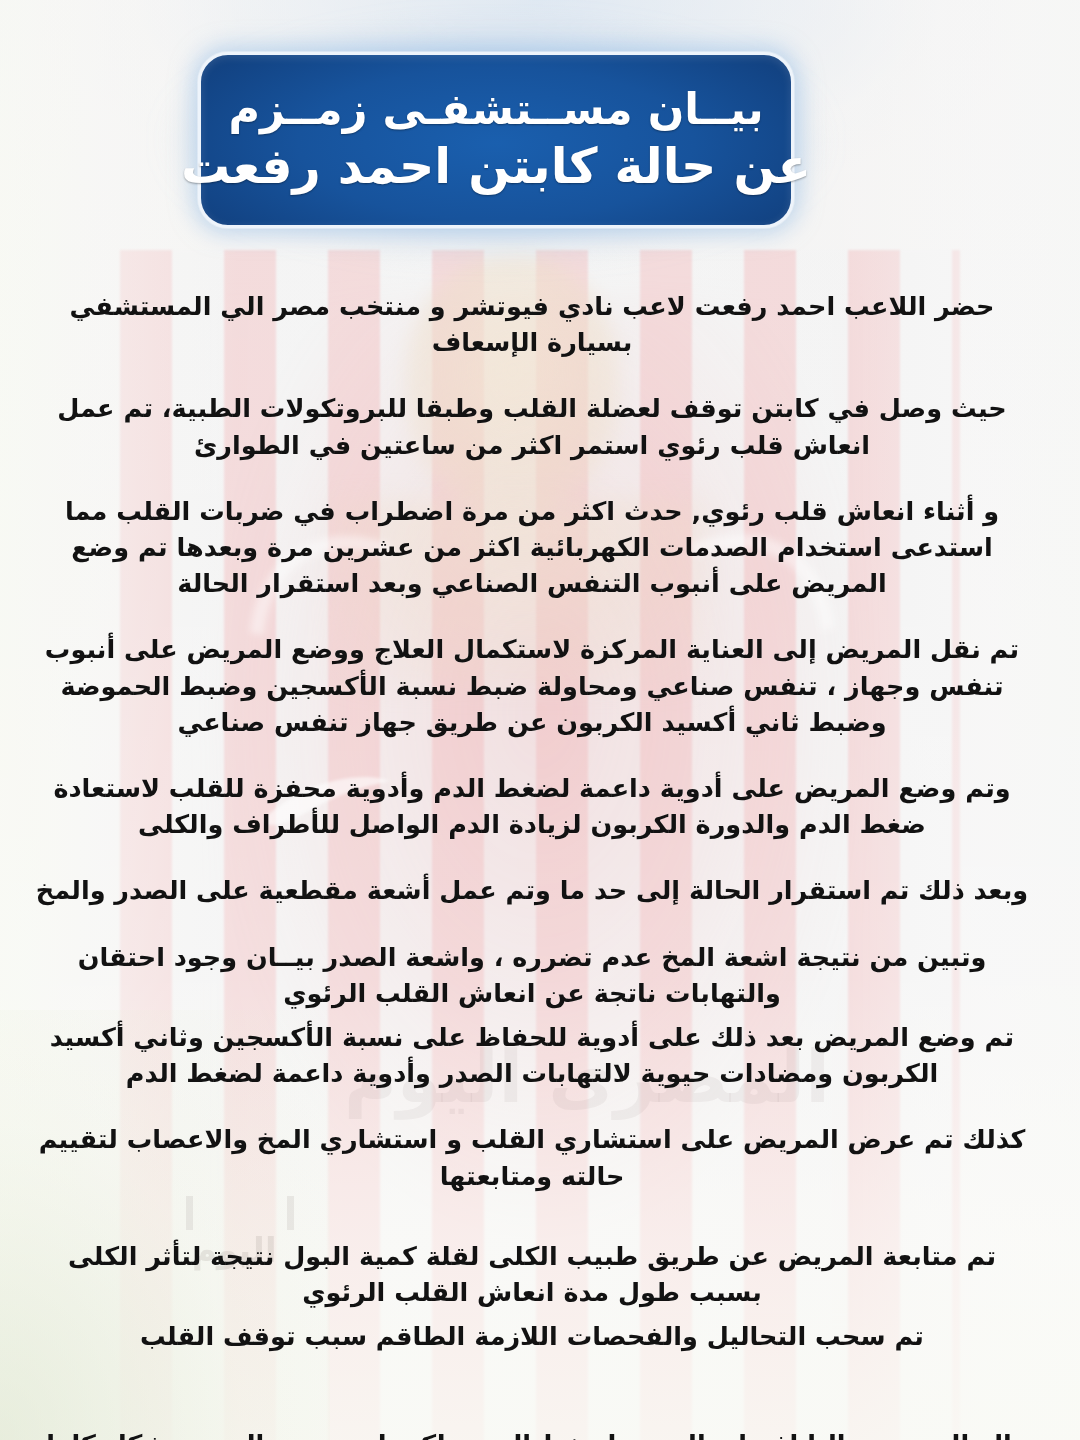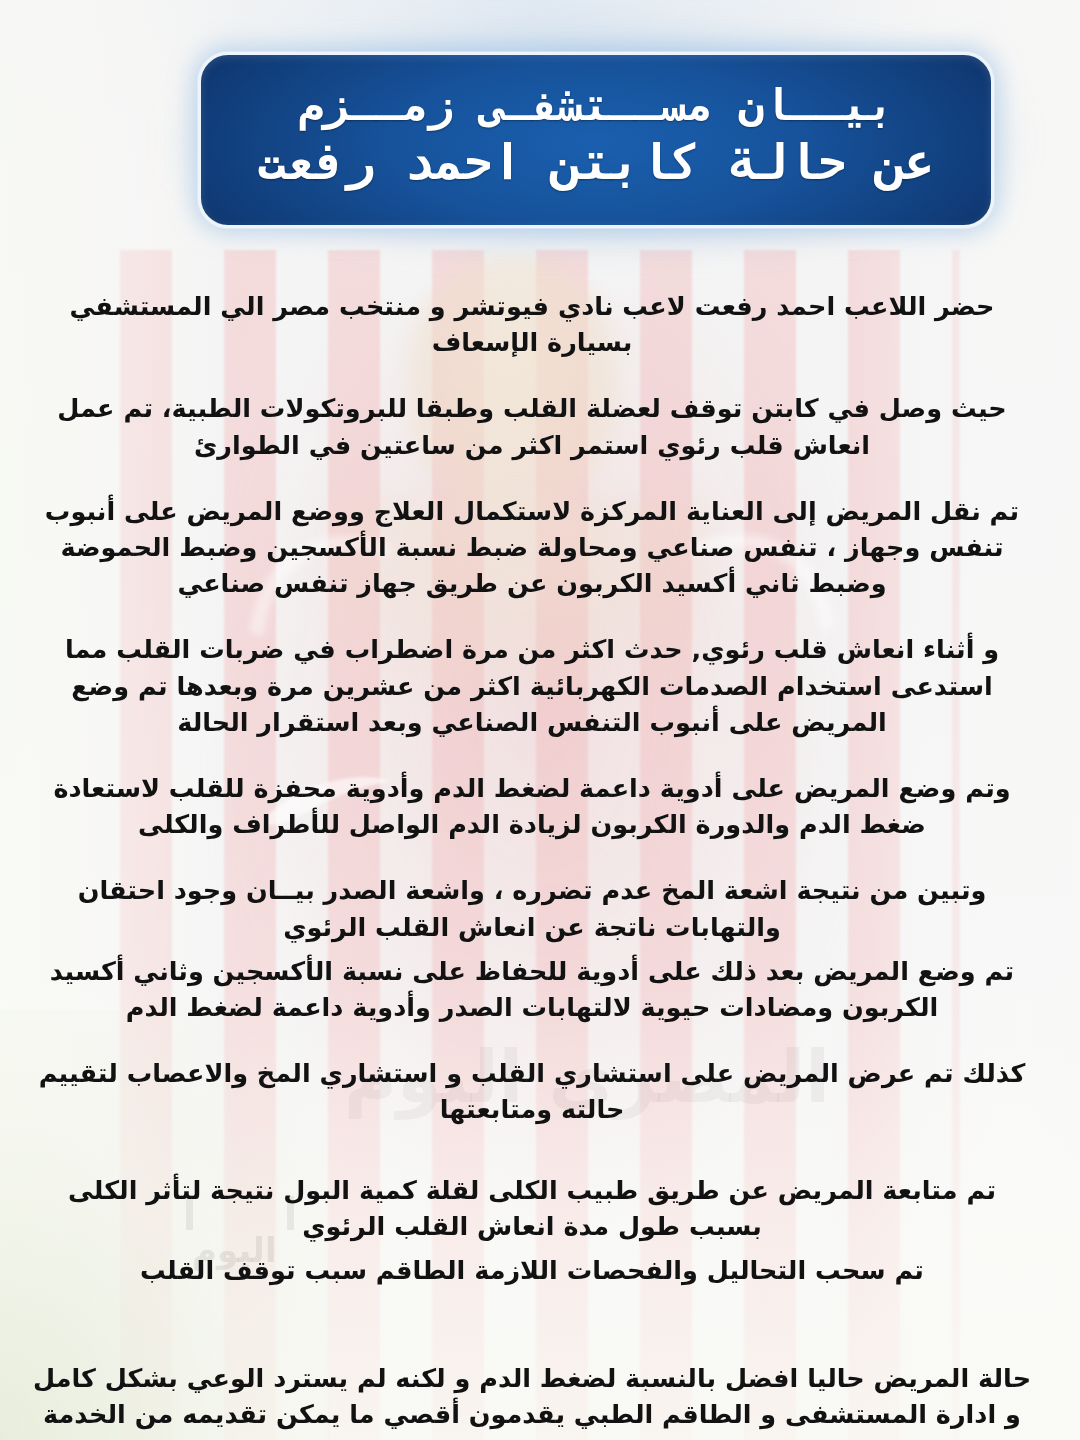--- a/index.html
+++ b/index.html
@@ -196,24 +196,23 @@
     font-weight: bold;
     color: rgba(140,128,126,0.17);
     white-space: nowrap;
   }
 
   
   .title-banner-wrap {
     position: absolute;
     left: 198px;
     top: 52px;
-    width: 796px;
+    width: 596px;
     height: 176px;
     z-index: 3;
-    font-family: Liberation Mono, monospace;
   }
   .title-glow {
     position: absolute;
     inset: -26px;
     border-radius: 52px;
     background: radial-gradient(ellipse at 50% 50%,
         rgba(120,165,215,0.55) 0%,
         rgba(150,185,225,0.30) 48%,
         rgba(255,255,255,0) 74%);
     filter: blur(16px);
@@ -308,23 +307,24 @@
     <div class="title-glow"></div>
     <div class="title-banner">
       <div class="title-line l1">بيــان مســتشفـى زمــزم</div>
       <div class="title-line l2">عن حالة كابتن احمد رفعت</div>
     </div>
   </div>
 
   <div class="body-text">
     <p class="para">حضر اللاعب احمد رفعت لاعب نادي فيوتشر و منتخب مصر الي المستشفي بسيارة الإسعاف</p>
     <p class="para">حيث وصل في كابتن توقف لعضلة القلب وطبقا للبروتكولات الطبية، تم عمل انعاش قلب رئوي استمر اكثر من ساعتين في الطوارئ</p>
+    <p class="para">و أثناء انعاش قلب رئوي, حدث اكثر من مرة  اضطراب في ضربات القلب مما استدعى استخدام الصدمات الكهربائية اكثر من عشرين مرة وبعدها تم وضع المريض على أنبوب التنفس الصناعي وبعد استقرار الحالة</p>
     <p class="para">تم نقل المريض إلى العناية المركزة لاستكمال العلاج ووضع المريض على أنبوب تنفس وجهاز ، تنفس صناعي ومحاولة ضبط نسبة الأكسجين وضبط الحموضة وضبط ثاني أكسيد الكربون عن طريق جهاز تنفس صناعي</p>
-    <p class="para">و أثناء انعاش قلب رئوي, حدث اكثر من مرة  اضطراب في ضربات القلب مما استدعى استخدام الصدمات الكهربائية اكثر من عشرين مرة وبعدها تم وضع المريض على أنبوب التنفس الصناعي وبعد استقرار الحالة</p>
     <p class="para">وتم وضع المريض على أدوية داعمة لضغط الدم وأدوية محفزة للقلب لاستعادة ضغط الدم والدورة الكربون لزيادة الدم الواصل للأطراف والكلى</p>
+    <p class="para">وبعد ذلك تم استقرار الحالة إلى حد ما وتم عمل أشعة مقطعية على الصدر والمخ</p>
     <p class="para tight">وتبين من نتيجة اشعة المخ عدم تضرره ، واشعة الصدر بيــان وجود احتقان والتهابات ناتجة عن انعاش القلب الرئوي</p>
     <p class="para">تم وضع المريض بعد ذلك على أدوية للحفاظ على نسبة الأكسجين وثاني أكسيد الكربون ومضادات حيوية لالتهابات الصدر وأدوية داعمة لضغط الدم</p>
     <p class="para gap-lg">كذلك تم عرض المريض على استشاري القلب و استشاري المخ والاعصاب لتقييم حالته ومتابعتها</p>
     <p class="para tight">تم متابعة المريض عن طريق طبيب الكلى لقلة كمية البول نتيجة لتأثر الكلى بسبب طول مدة انعاش القلب الرئوي</p>
     <p class="para gap-xl">تم سحب التحاليل والفحصات اللازمة الطاقم سبب توقف القلب</p>
     <p class="para">حالة المريض حاليا افضل بالنسبة لضغط الدم و لكنه لم يسترد الوعي بشكل كامل و ادارة المستشفى و الطاقم الطبي يقدمون أقصي ما يمكن تقديمه من الخدمة الطبية للاعب و شكرا لتفهمكم و الله الموفق</p>
   </div>
 
 </div>
 

